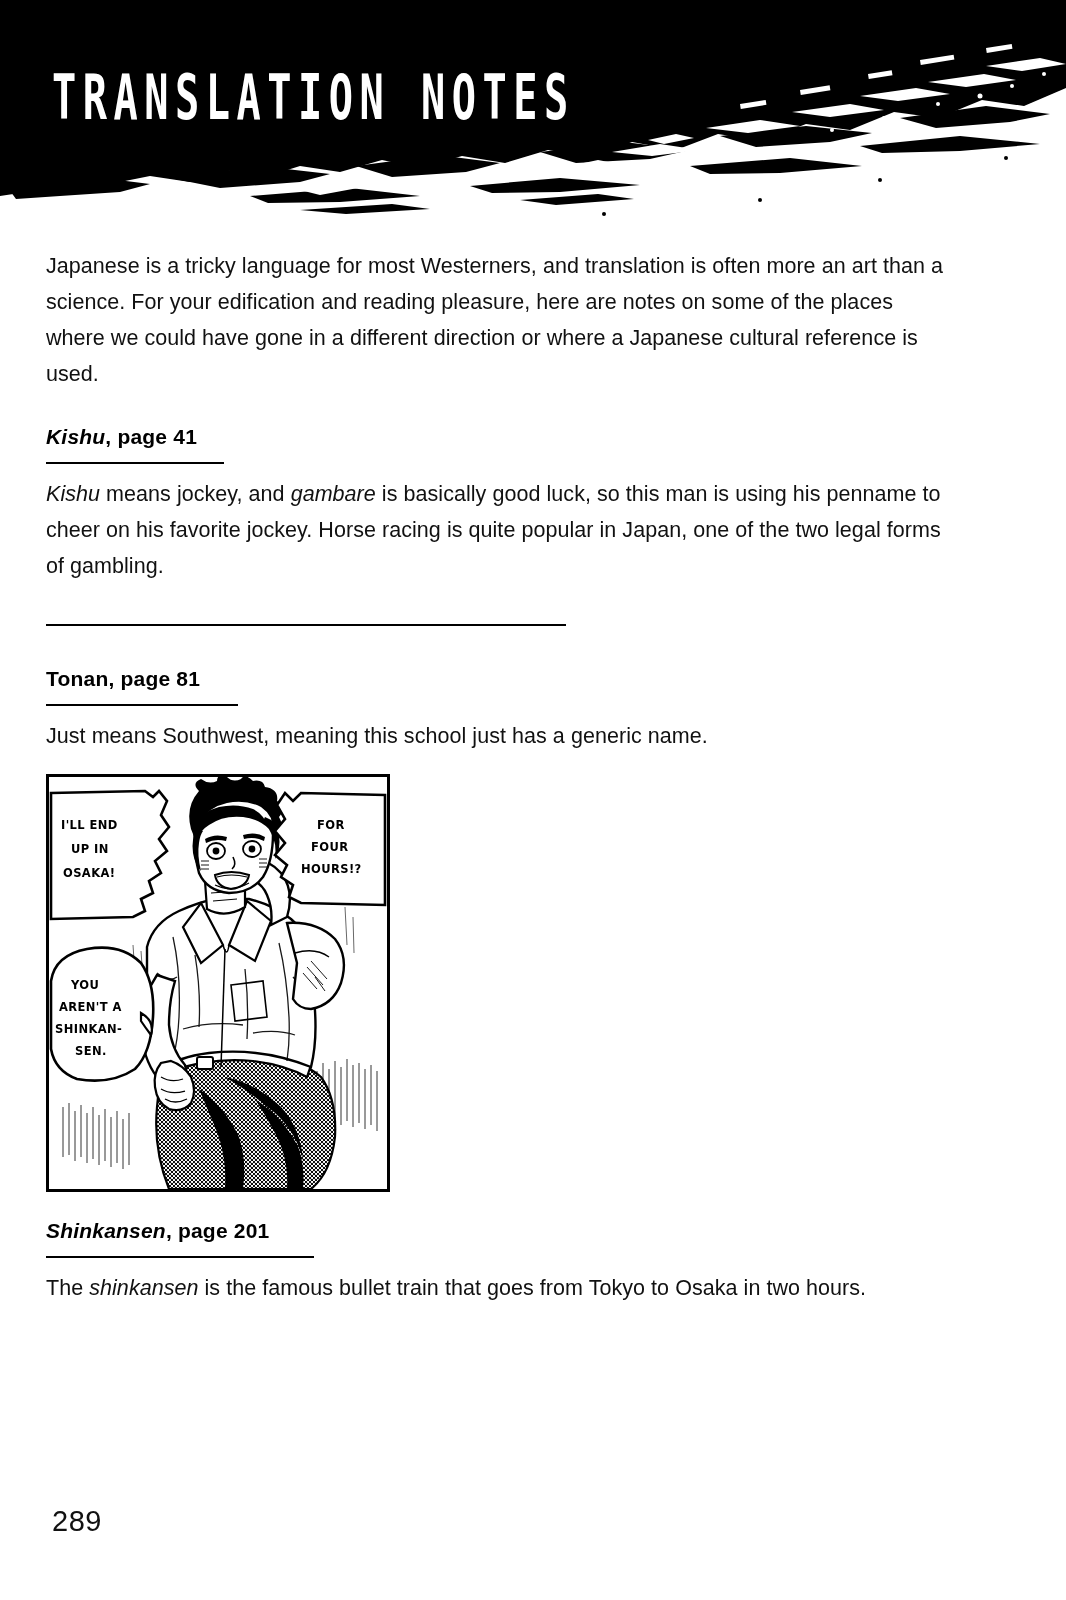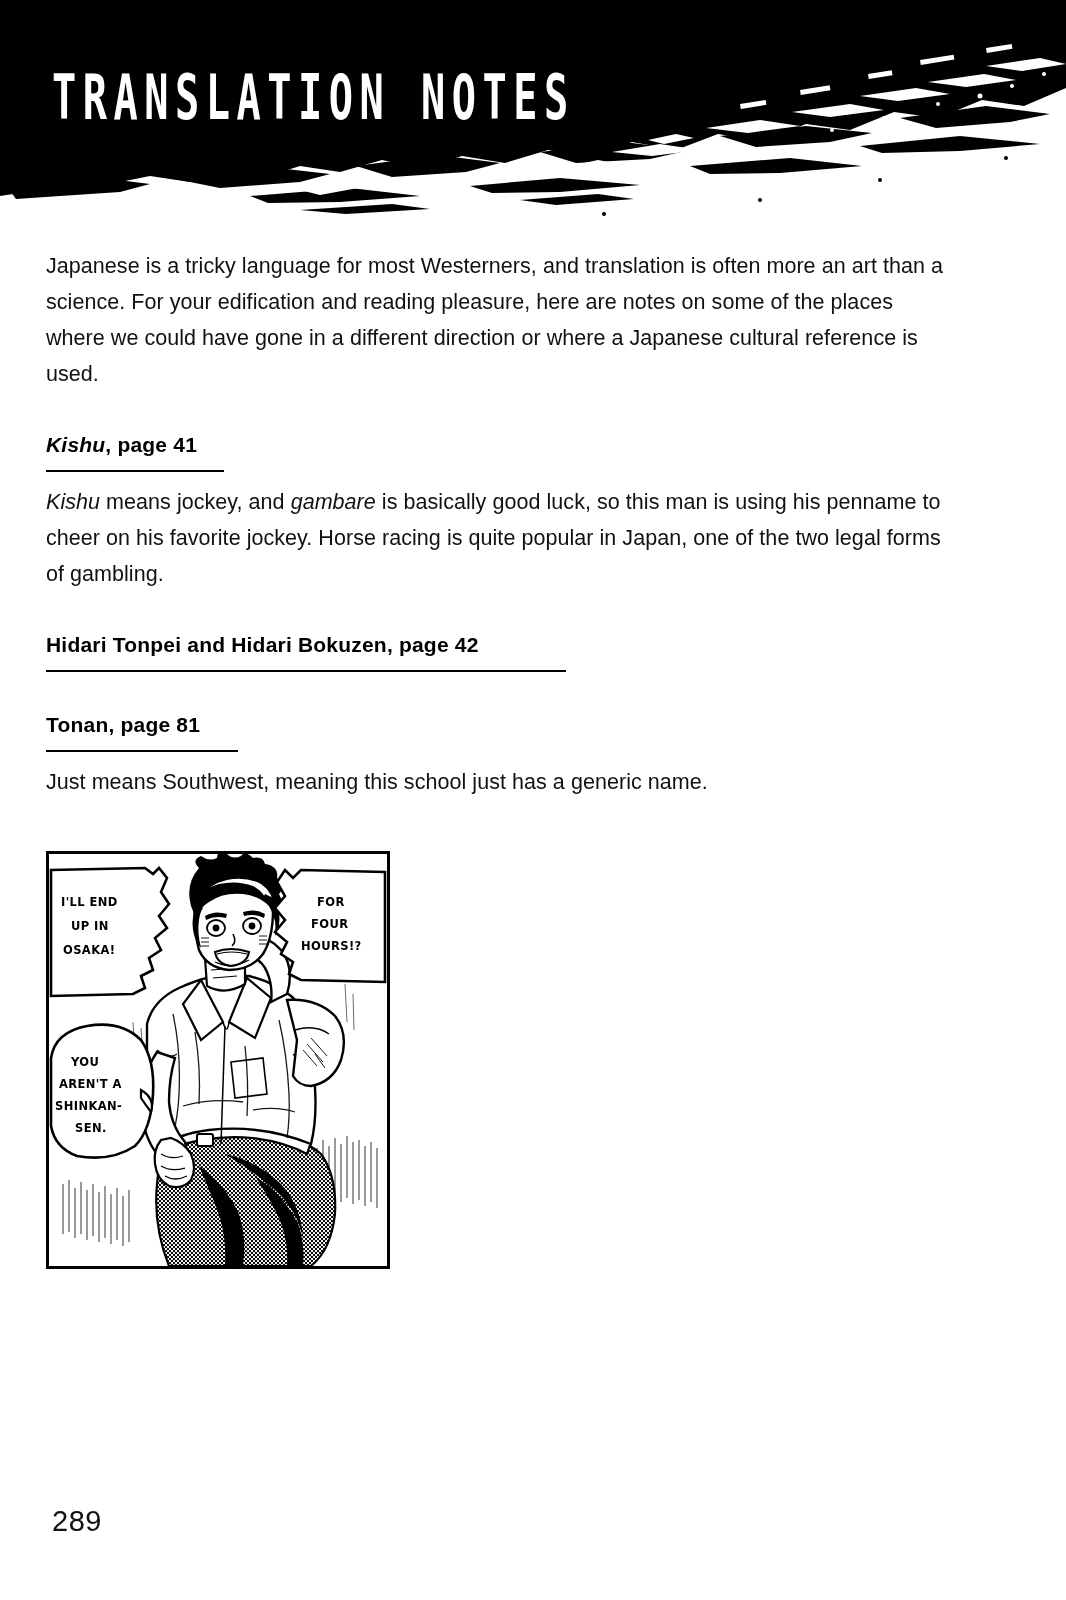--- a/index.html
+++ b/index.html
@@ -49,21 +49,21 @@
     width: 910px;
   }
   p.body-text {
     margin: 0;
     font-size: 21.5px;
     line-height: 36px;
     color: #111111;
     letter-spacing: 0.05px;
   }
   .note-block { margin-top: 40px; }
-  .note-block.first { margin-top: 40px; }
+  .note-block.first { margin-top: 32px; }
 
   h2.note-heading {
     margin: 0 0 0 0;
     font-size: 21px;
     font-weight: 700;
     line-height: 26px;
     letter-spacing: 0.2px;
     display: inline-block;
     position: relative;
   }
@@ -74,21 +74,21 @@
     background: #000000;
     margin-top: 12px;
     margin-bottom: 12px;
   }
   .note-body { margin-top: 0; }
 
   em { font-style: italic; }
 
   
   .panel-wrap {
-    margin-top: 51px;
+    margin-top: 20px;
     width: 344px;
   }
   .manga-panel {
     width: 338px;
     height: 412px;
     border: 3px solid #000;
     background: #fff;
     display: block;
   }
 
@@ -187,25 +187,20 @@
         <span class="term-italic">Kishu</span><span>, page 41</span>
       </h2>
     </div>
     <div class="heading-rule" style="width:178px"></div>
     <p class="body-text note-body">
       <em>Kishu</em><span> means jockey, and </span><em>gambare</em><span> is basically good luck, so this man is using his penname to cheer on his favorite jockey. Horse racing is quite popular in Japan, one of the two legal forms of gambling.</span>
     </p>
   </div>
 
   <div class="note-block">
-    <div class="heading-wrap">
-      <h2 class="note-heading">
-        <span>Hidari Tonpei and Hidari Bokuzen</span><span>, page 42</span>
-      </h2>
-    </div>
     <div class="heading-rule" style="width:520px"></div>
   </div>
 
   <div class="note-block">
     <div class="heading-wrap">
       <h2 class="note-heading">
         <span>Tonan</span><span>, page 81</span>
       </h2>
     </div>
     <div class="heading-rule" style="width:192px"></div>
@@ -397,16 +392,27 @@
                  Q102,276 86,292 Q62,308 28,302 Q6,294 2,272 Z" fill="#ffffff" stroke="#000000" stroke-width="2.6"></path>
         <path d="M92,236 Q106,244 102,258 Q96,250 92,244 Z" fill="#ffffff" stroke="#000000" stroke-width="2.2"></path>
         <text class="balloon-text" x="22" y="212" fill="#000000">YOU</text>
         <text class="balloon-text" x="10" y="234" fill="#000000">AREN'T A</text>
         <text class="balloon-text" x="6" y="256" fill="#000000">SHINKAN-</text>
         <text class="balloon-text" x="26" y="278" fill="#000000">SEN.</text>
       </g>
     </svg>
   </div>
 
+  <div class="panel-caption-block">
+    <div class="heading-wrap">
+      <h2 class="note-heading">
+        <span class="term-italic">Shinkansen</span><span>, page 201</span>
+      </h2>
+    </div>
+    <div class="heading-rule" style="width:268px"></div>
+    <p class="body-text note-body">
+      <span>The </span><em>shinkansen</em><span> is the famous bullet train that goes from Tokyo to Osaka in two hours.</span>
+    </p>
+  </div>
 
 </div>
 
 <div class="page-number">289</div>
 
 </body></html>

